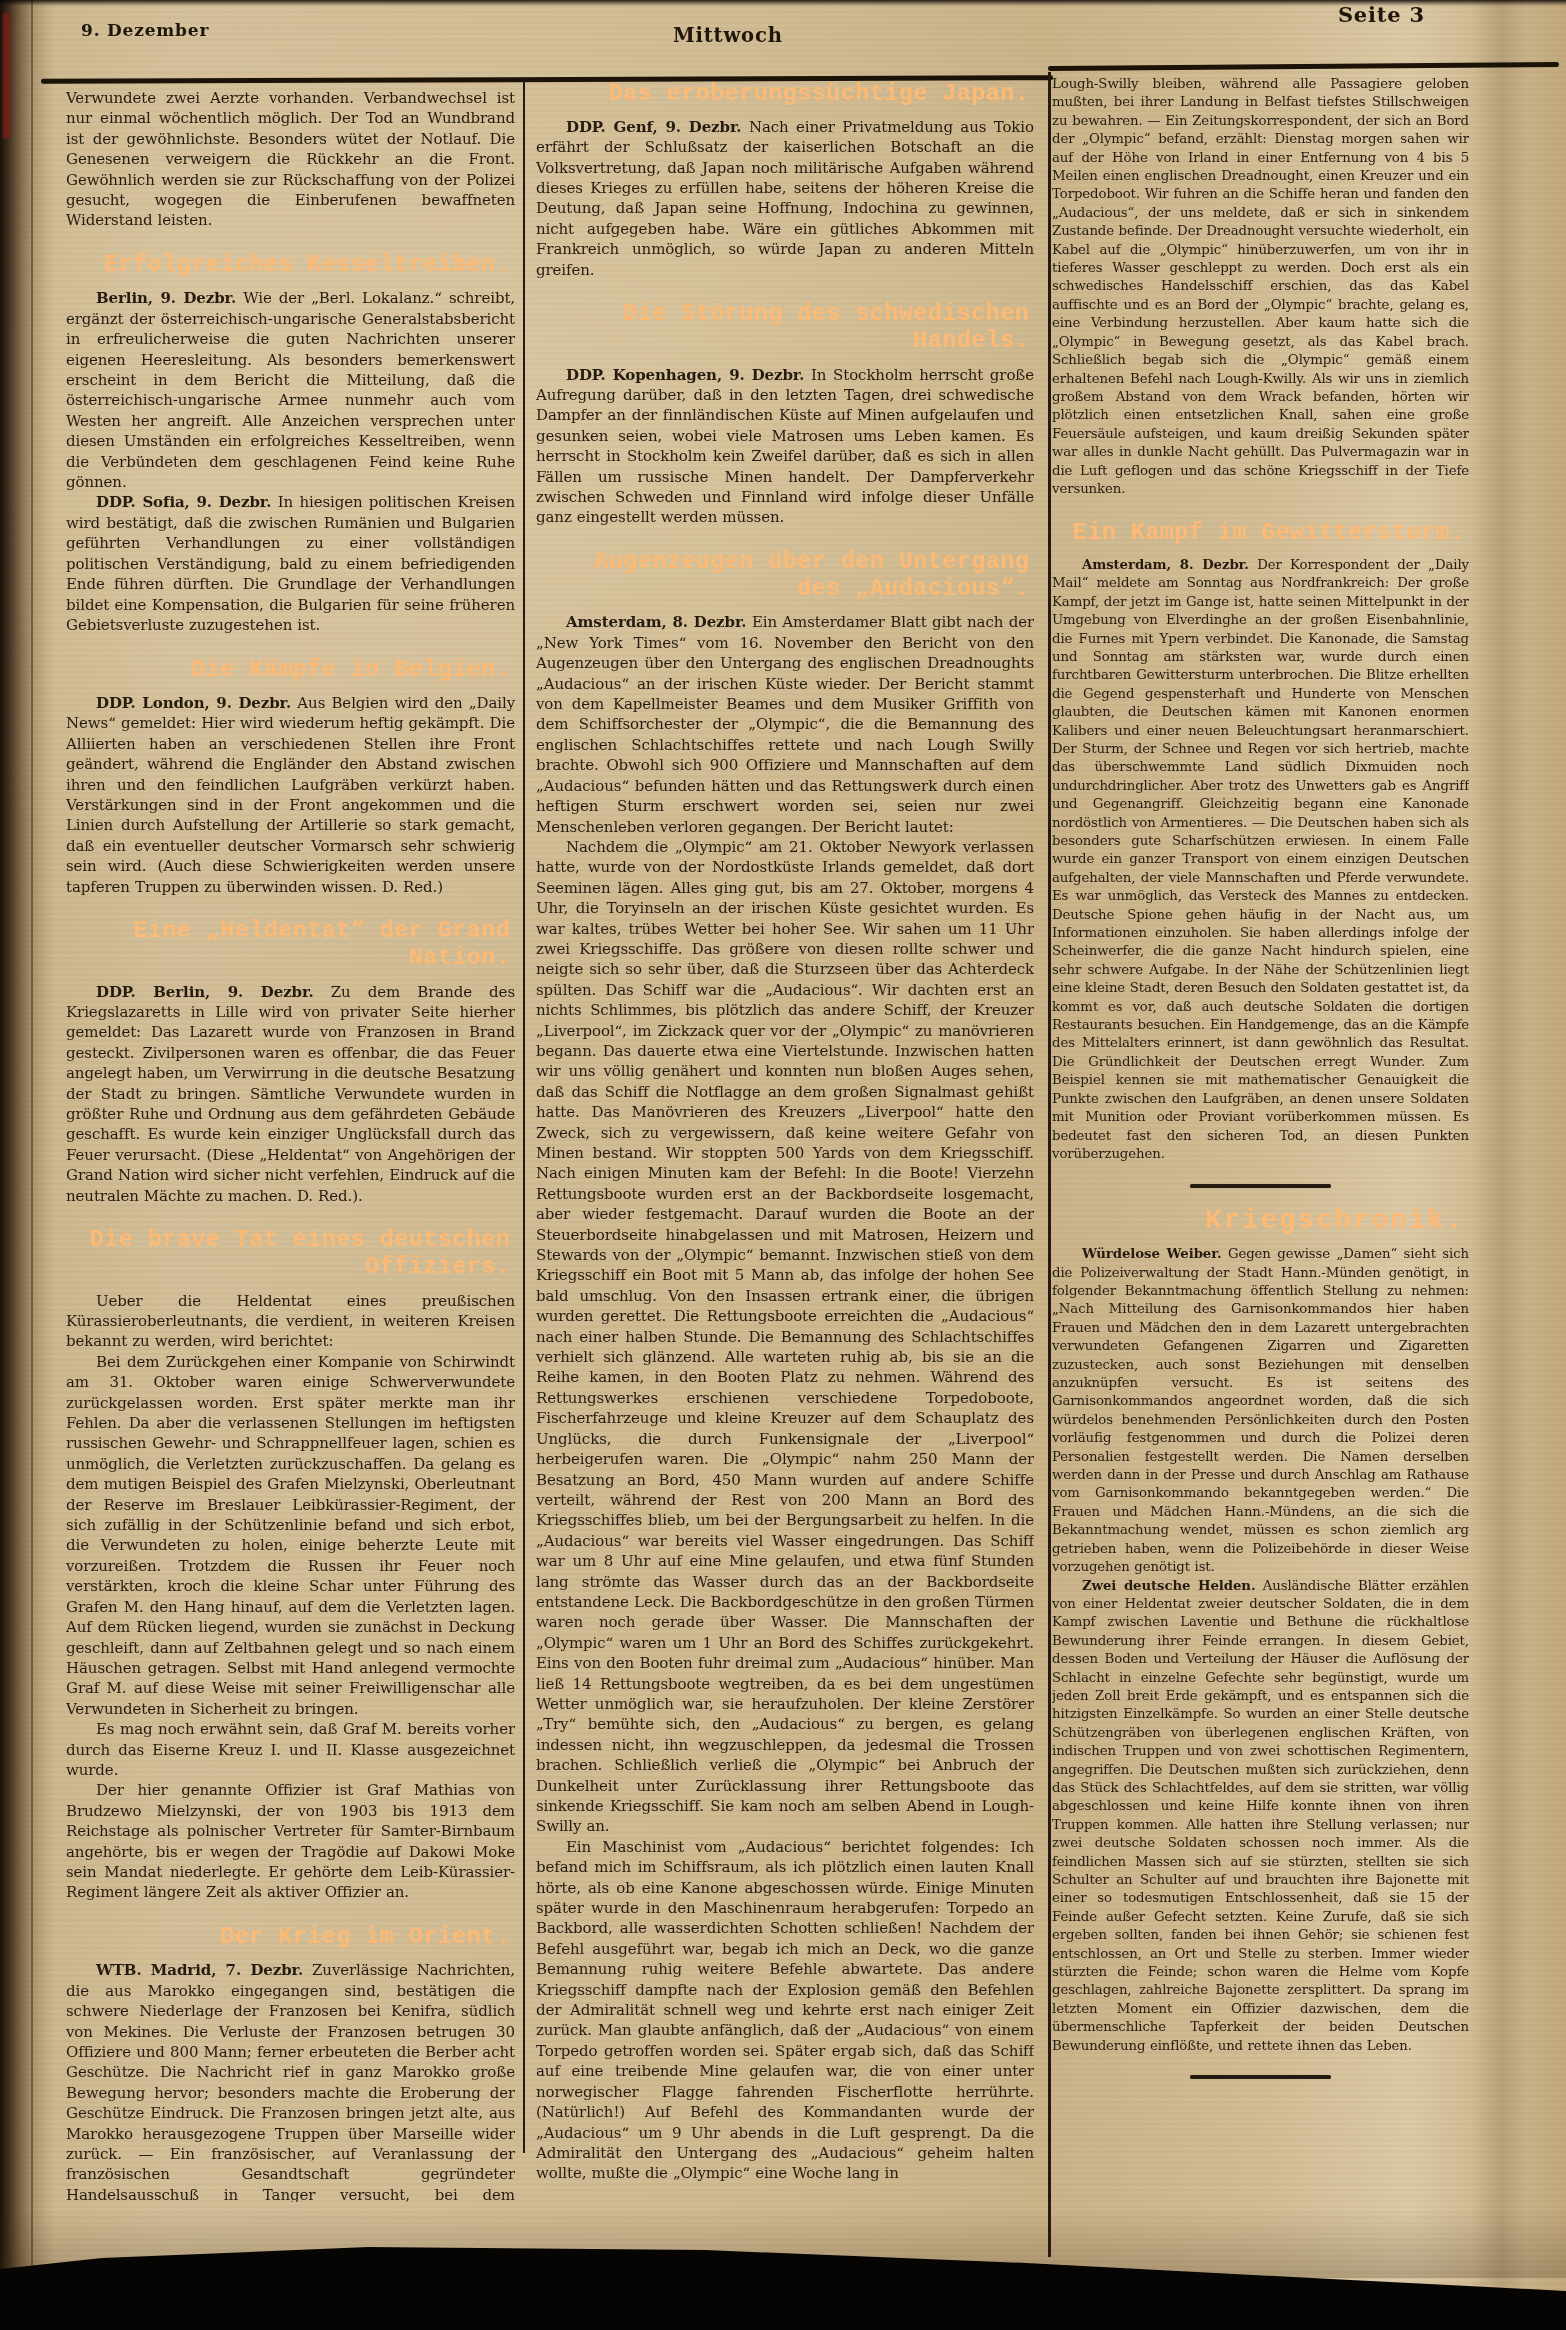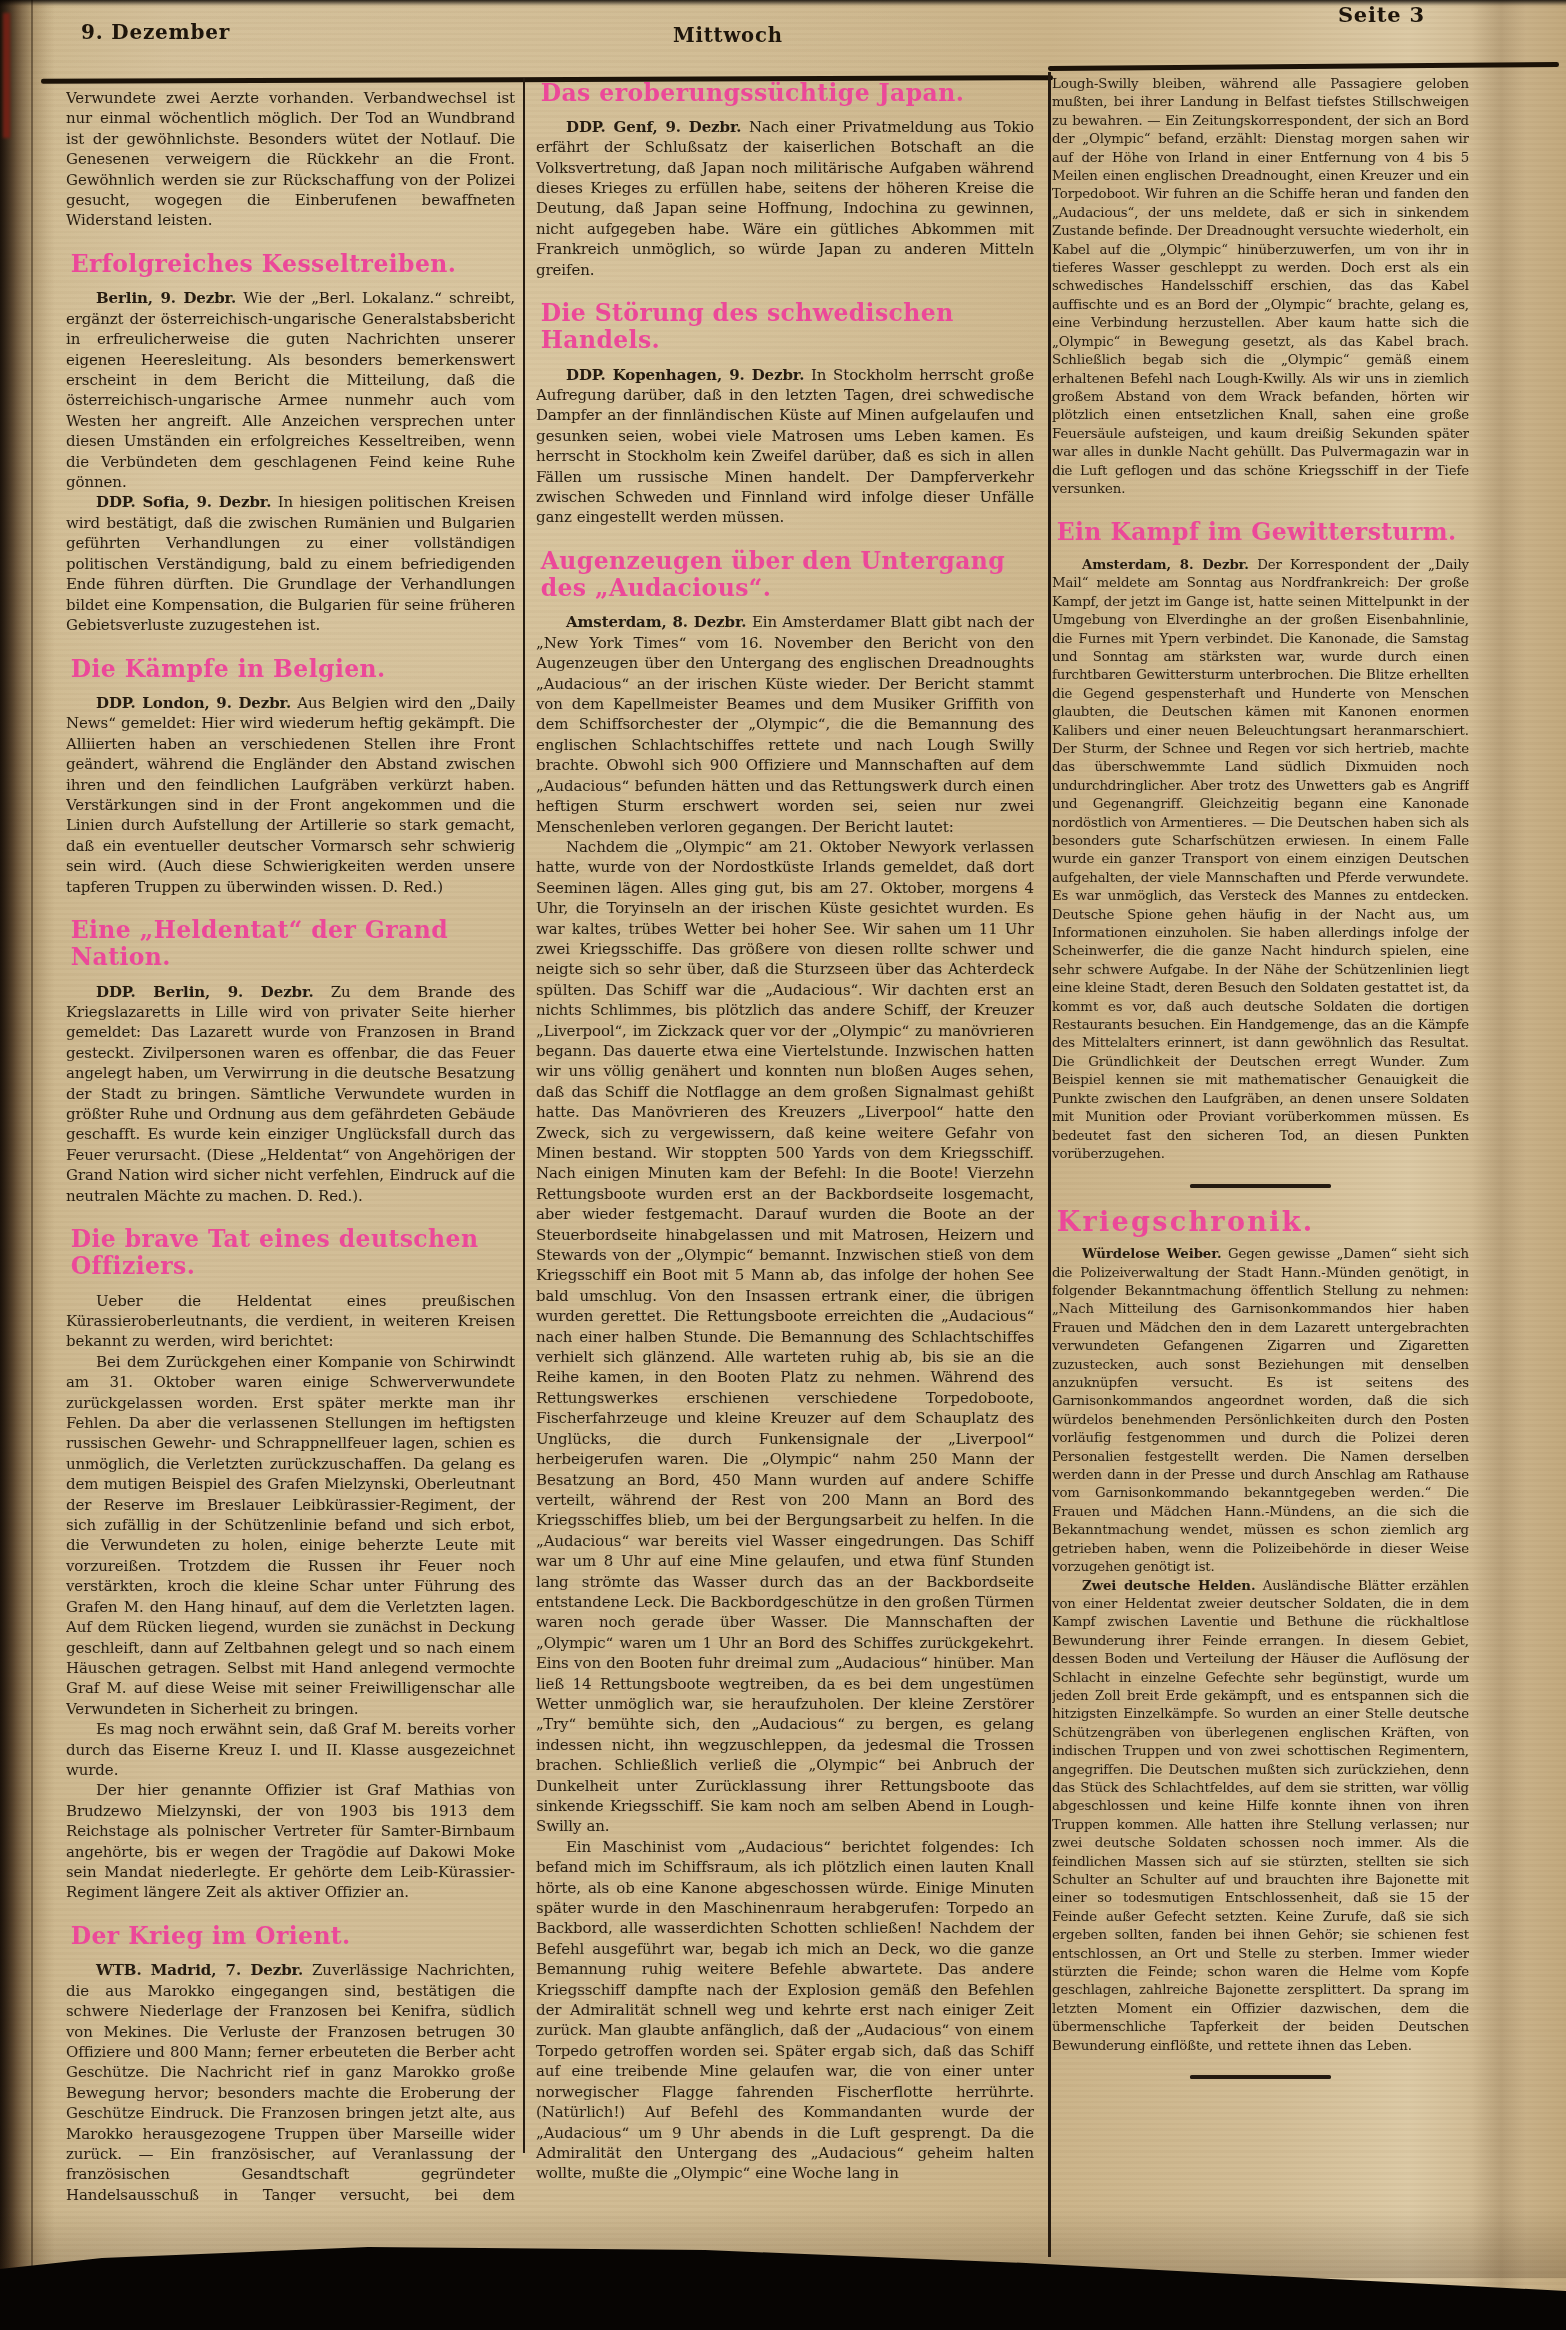--- a/index.html
+++ b/index.html
@@ -22,40 +22,40 @@
     background:linear-gradient(90deg,rgba(16,9,4,.92) 0,rgba(52,30,14,.55) 17px,rgba(90,60,30,.22) 33px,rgba(0,0,0,0) 55px);}
   .edge-line{position:absolute;left:31px;top:0;height:100%;width:1.6px;background:#2a1c10;opacity:.45;}
   .red-edge{position:absolute;left:3.1px;top:12.5px;width:7px;height:125px;background:#7a2015;filter:blur(1.6px);opacity:.85;}
   .top-edge{position:absolute;left:0;top:0;width:100%;height:5.5px;background:linear-gradient(180deg,rgba(10,6,3,.85),rgba(0,0,0,0));}
   .bottom-tear{position:absolute;left:0;top:0;width:1566px;height:2330px;background:#070503;
     clip-path:polygon(0 2330px,0 2269px,102px 2258px,368px 2247px,705px 2250px,1026px 2263px,1331px 2279px,1566px 2291px,1566px 2330px);}
   .bottom-soft{position:absolute;left:0;top:2208px;width:1566px;height:70px;
     background:linear-gradient(180deg,rgba(0,0,0,0),rgba(60,40,20,.25));}
 
   .masthead-text{position:absolute;color:#1e150b;font-weight:bold;}
-  #hdr-date{left:81px;top:20.4px;font-size:20px;letter-spacing:0.8px;}
+  #hdr-date{left:81px;top:20.4px;font-size:17px;letter-spacing:0.8px;}
   #hdr-day{left:673px;top:23.5px;width:188px;text-align:left;font-size:19.6px;letter-spacing:0.8px;}
   #hdr-page{left:1268px;top:2px;width:157px;text-align:right;font-size:21px;letter-spacing:0.8px;}
   .head-rule{position:absolute;background:#1b1208;border-radius:2.3px;}
   #rule-left{left:41px;top:77px;width:1012px;height:4.7px;transform:rotate(-.2deg);}
   #rule-right{left:1048px;top:64px;width:511px;height:4.7px;transform:rotate(-.45deg);}
 
   .col-divider{position:absolute;background:#241a10;}
   #divider-1{left:523px;top:78px;width:2.3px;height:2075px;}
   #divider-2{left:1048px;top:72px;width:3.1px;height:2185px;}
 
   .column{position:absolute;color:#251b10;text-align:justify;overflow:hidden;}
   #col-1{left:66px;top:88px;width:449px;height:2114px;font-size:15px;line-height:20.4px;}
   #col-2{left:536px;top:78px;width:498px;height:2152px;font-size:15px;line-height:20.4px;}
   #col-3{left:1052px;top:75px;width:417px;height:2169px;font-size:13.3px;line-height:18.4px;}
   .para{margin:0;text-indent:30px;letter-spacing:-0.1px;word-spacing:0.4px;}
   .para.noindent{text-indent:0;}
   .lead{font-weight:bold;}
-  .heading{font-weight:bold;text-align:left;text-indent:0;
-    font-size:23.5px;line-height:27px;margin:20.4px 4.7px 10.2px;letter-spacing:0.4px;color:#ec4899;}
+  .heading{font-weight:bold;text-align:right;text-indent:0;
+    font-size:23.5px;line-height:27px;margin:20.4px 4.7px 10.2px;letter-spacing:0.4px;color:#fdba74;font-family:Liberation Mono, monospace;}
   .column .heading:first-child{margin-top:1.6px;}
   .h-chronik{font-size:27px;letter-spacing:2.3px;}
   .short-rule{width:141px;height:3.9px;background:#241a10;margin:20.4px auto 4.7px;border-radius:1.6px;}
 </style>
 </head>
 <body style="--paper: #cdb88f; --ink: #251b10;">
 
 <div class="paper"></div>
 <div class="fold-shadow"></div>
 <div class="binding-shadow"></div>

